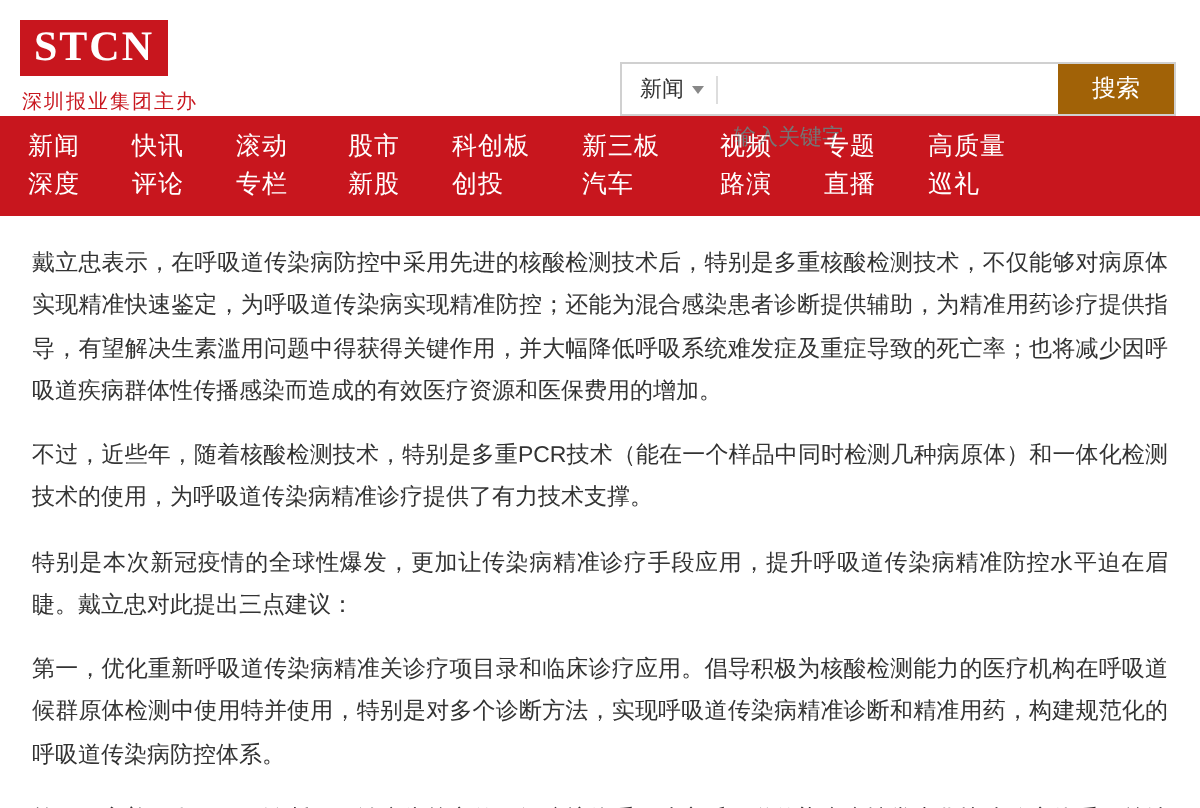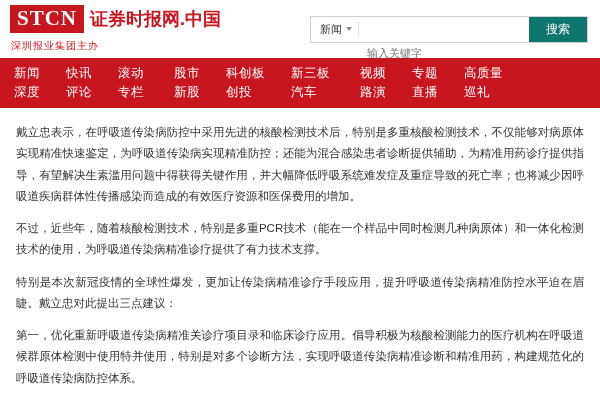--- a/index.html
+++ b/index.html
@@ -13,21 +13,21 @@
     width: 600px;
     height: 404px;
     position: relative;
     overflow: hidden;
     background: #fff;
   }
   
   .header {
     height: 58px;
     display: flex;
-    align-items: center;
+    align-items: flex-end;
     padding: 0 12px 0 10px;
     background: #fff;
     gap: 40px;
   }
   .logo-block {
     display: flex;
     align-items: flex-start;
     flex-direction: column;
     margin-right: 6px;
   }
@@ -96,21 +96,21 @@
     outline: none;
     font-size: 11px;
     color: #999;
     padding: 0 8px;
     height: 100%;
     background: transparent;
     font-family: "Liberation Sans", sans-serif;
     margin-top: 48px;
   }
   .search-btn {
-    background: #0f766e;
+    background: #a16207;
     color: #fff;
     border: 0;
     height: 100%;
     width: 58px;
     font-size: 12px;
     cursor: pointer;
     font-family: "Liberation Sans", sans-serif;
   }
   
   .nav {
@@ -153,21 +153,20 @@
 </style>
 </head>
 <body>
 
 <div class="page">
 
   <div class="header">
     <div class="logo-block">
       <div class="logo-row">
         <span class="logo-mark">STCN</span>
-        <span class="logo-cn">证券时报网.中国</span>
       </div>
       <div class="logo-sub">深圳报业集团主办</div>
     </div>
 
     <div class="search-wrap">
       <div class="search-cat">
         <span>新闻</span>
         <span class="caret"></span>
       </div>
       <div class="search-sep"></div>

